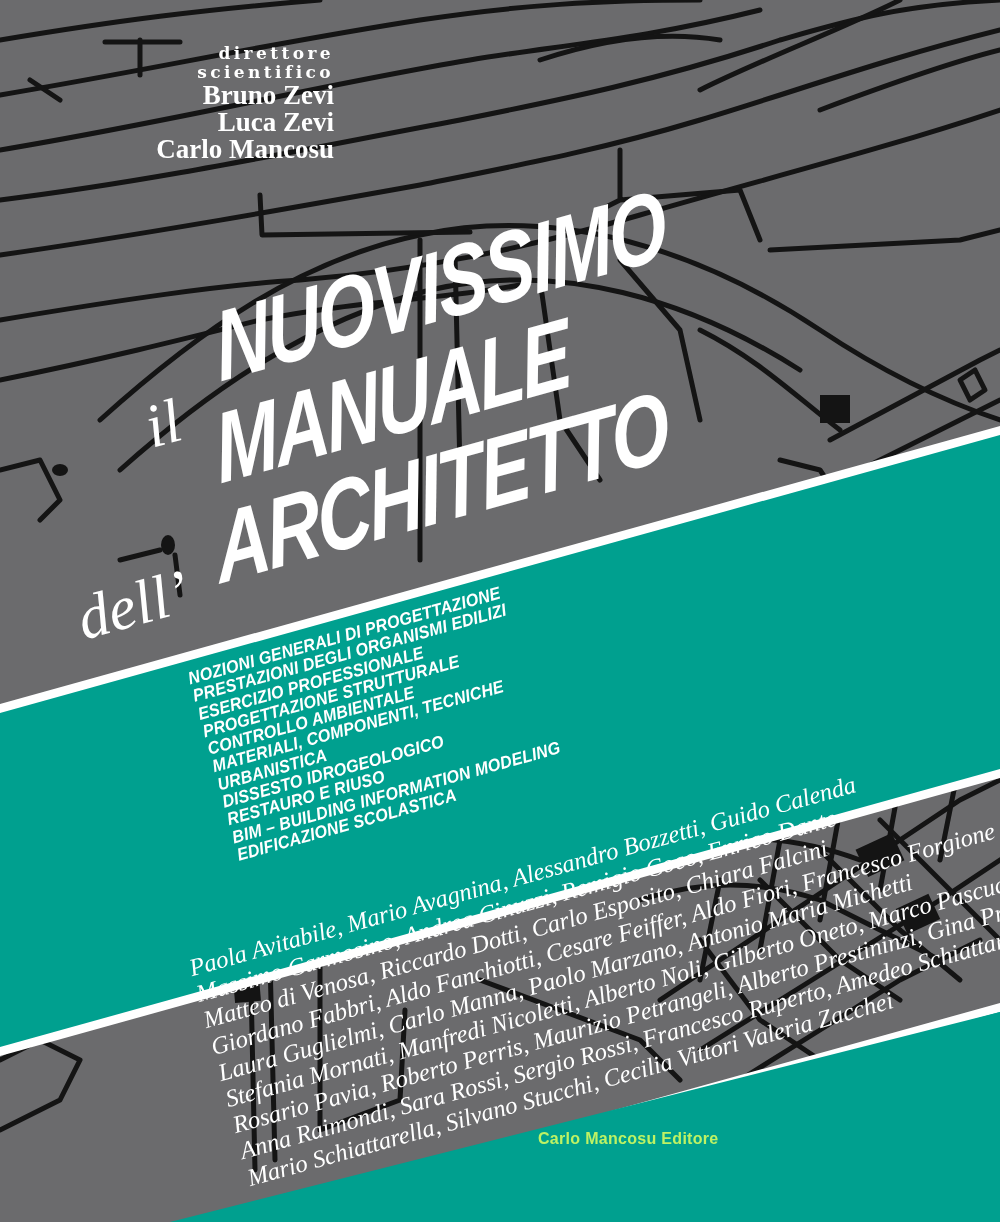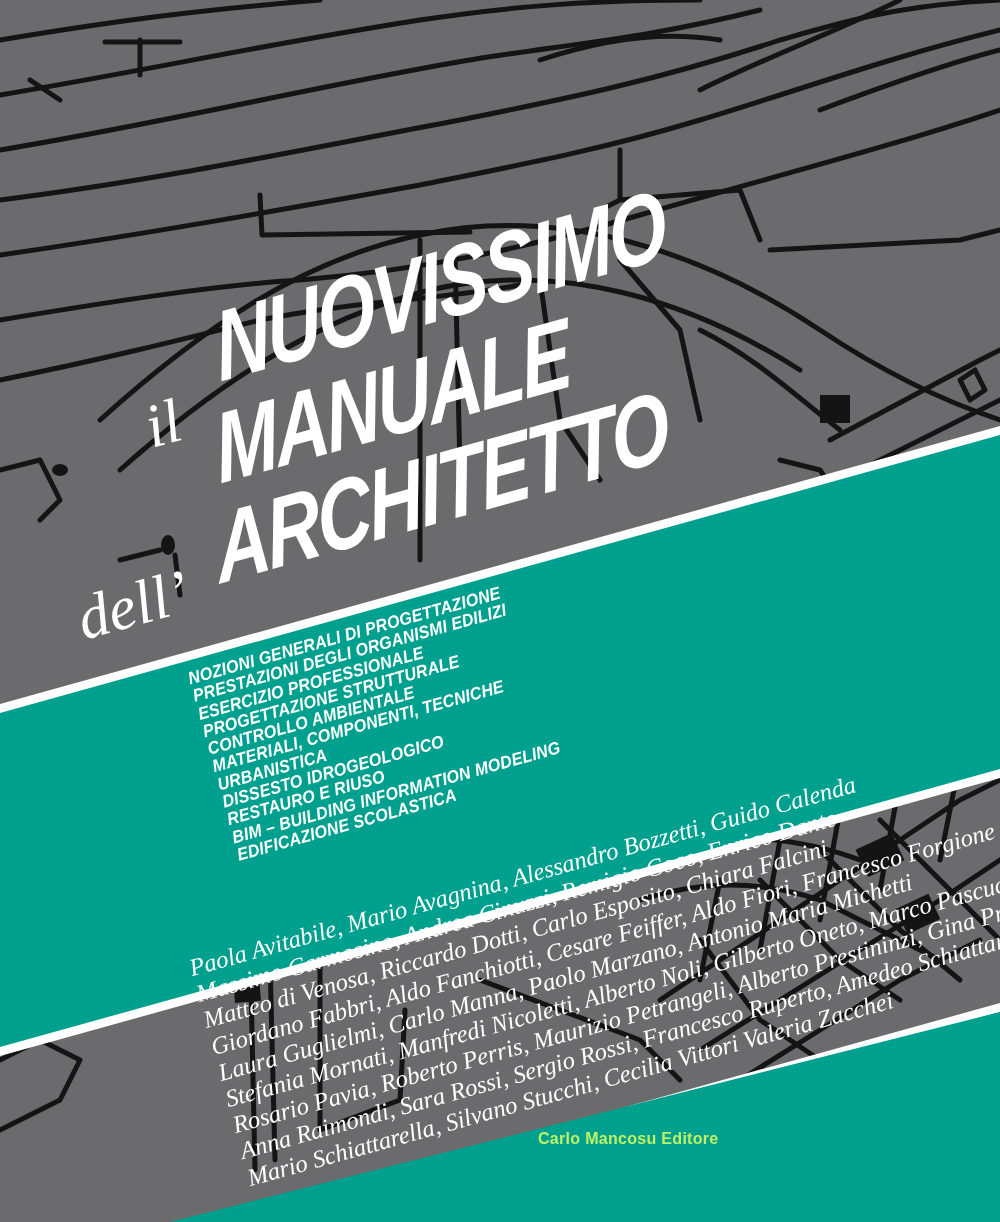--- a/index.html
+++ b/index.html
@@ -94,20 +94,27 @@
   </svg>
 
   <svg class="band" viewBox="0 0 1000 1222">
     <polygon points="0,704 1000,426 1000,778 0,1056" fill="#ffffff"></polygon>
     <polygon points="0,713 1000,435 1000,769 0,1047" fill="#00a08f"></polygon>
     <polygon points="0,1222 1000,1222 1000,1003 0,1281" fill="#ffffff"></polygon>
     <polygon points="0,1222 1000,1222 1000,1012 0,1290" fill="#00a08f"></polygon>
     <polygon points="120,1222 1000,1222 1000,1012 170,1222" fill="#00a08f"></polygon>
   </svg>
 
+  <div class="directors">
+    <div class="dir-label">direttore</div>
+    <div class="dir-label">scientifico</div>
+    <div class="dir-name">Bruno Zevi</div>
+    <div class="dir-name">Luca Zevi</div>
+    <div class="dir-name">Carlo Mancosu</div>
+  </div>
 
   <div class="title-block">
     <div class="rot" style="left:138px; top:398px; transform: rotate(-15.5deg);">
       <span class="t-small">il</span>
     </div>
     <div class="rot" style="left:196px; top:302px; transform: rotate(-15.5deg);">
       <span class="t-big">NUOVISSIMO</span>
     </div>
     <div class="rot" style="left:196px; top:404px; transform: rotate(-15.5deg);">
       <span class="t-big">MANUALE</span>

